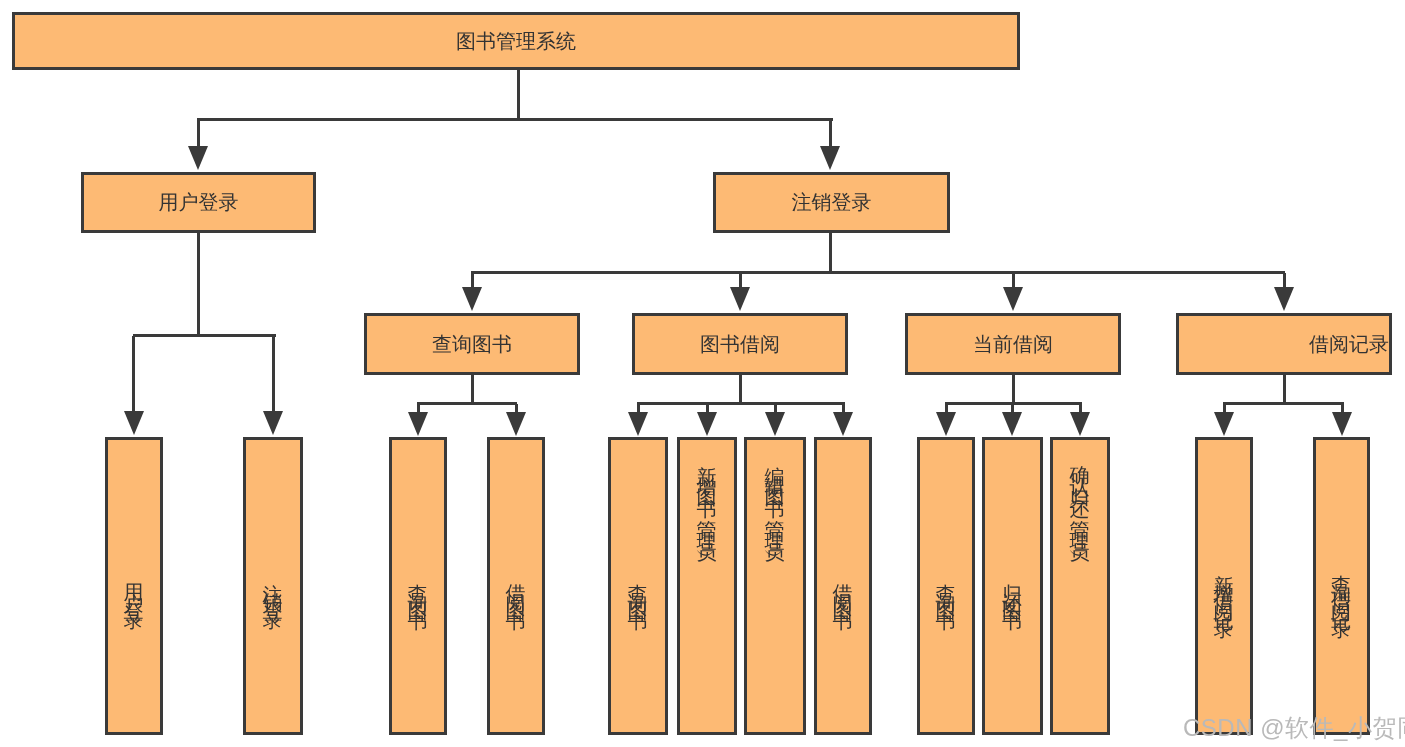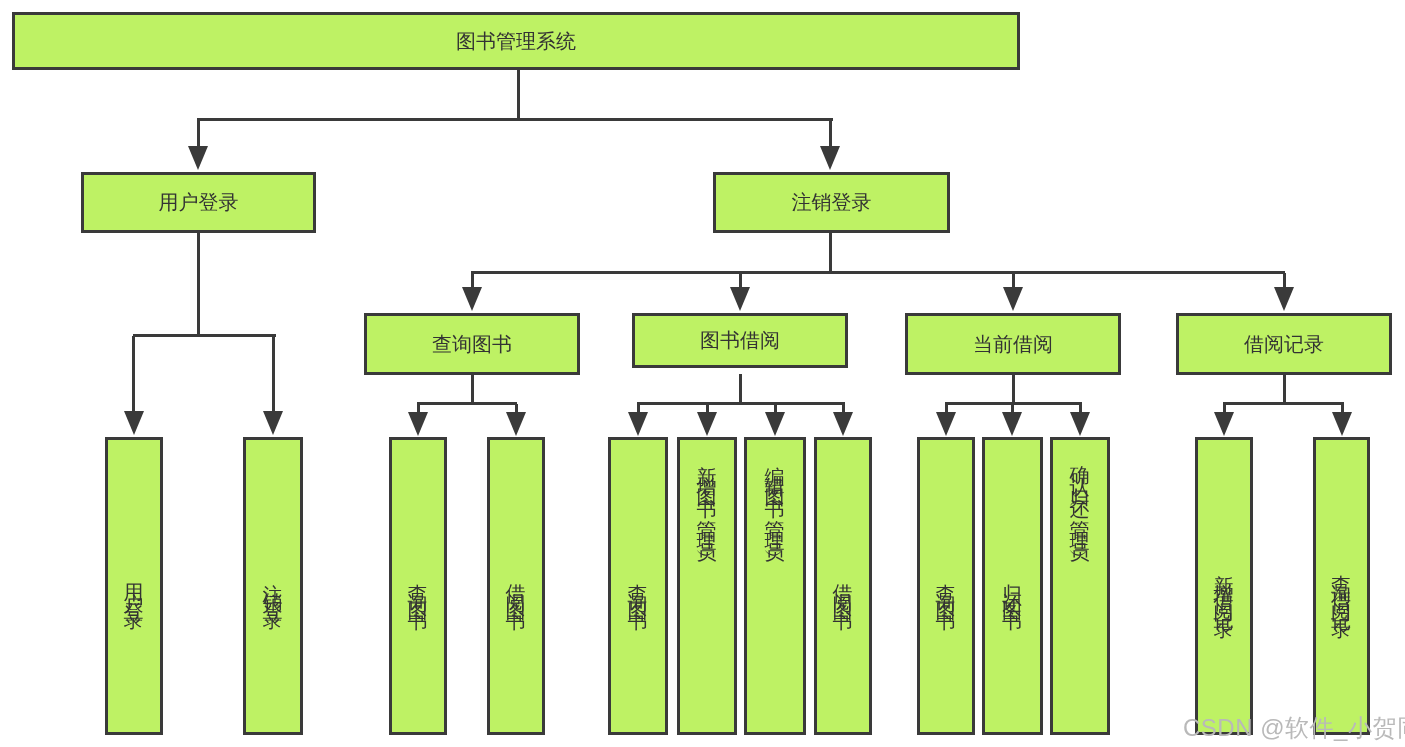--- a/index.html
+++ b/index.html
@@ -1,21 +1,21 @@
 <!DOCTYPE html>
 <html><head>
 <meta charset="utf-8">
 <style>
   html,body{margin:0;padding:0;background:#ffffff;}
   .canvas{
     position:relative;width:1405px;height:747px;background:#ffffff;
     font-family:"Liberation Sans","DejaVu Sans",sans-serif;overflow:hidden;
   }
   .box{
-    position:absolute;box-sizing:border-box;border:3px solid #3a3a3a;background:#bef264;
+    position:absolute;box-sizing:border-box;border:3px solid #3a3a3a;background:#fdba74;
     display:flex;align-items:center;justify-content:center;
     color:#333333;font-size:20px;white-space:nowrap;
   }
   .vtext{writing-mode:vertical-rl;text-orientation:mixed;letter-spacing:9px;line-height:1;}
   .vlong{letter-spacing:11px;}
   .leaf{align-items:center;}
   .leaf.top{align-items:flex-start;padding-top:10px;}
   .h,.v{position:absolute;background:#3a3a3a;}
   .h{height:3px;}
   .v{width:3px;}
@@ -43,29 +43,29 @@
   </div>
 
   <div class="box" style="left:713px;top:172px;width:237px;height:61px;">
     <span>注销登录</span>
   </div>
 
   <div class="box" style="left:364px;top:313px;width:216px;height:62px;">
     <span>查询图书</span>
   </div>
 
-  <div class="box" style="left:632px;top:313px;width:216px;height:55px;">
+  <div class="box" style="left:632px;top:313px;width:216px;height:62px;">
     <span>图书借阅</span>
   </div>
 
   <div class="box" style="left:905px;top:313px;width:216px;height:62px;">
     <span>当前借阅</span>
   </div>
 
-  <div class="box" style="left:1176px;top:313px;width:216px;height:62px;">
+  <div class="box" style="left:1176px;top:313px;width:216px;height:62px;justify-content:flex-end;">
     <span>借阅记录</span>
   </div>
 
   <div class="box leaf" style="left:105px;top:437px;width:58px;height:298px;">
     <span class="vtext">用户登录</span>
   </div>
 
   <div class="box leaf" style="left:243px;top:437px;width:60px;height:298px;">
     <span class="vtext">注销登录</span>
   </div>

